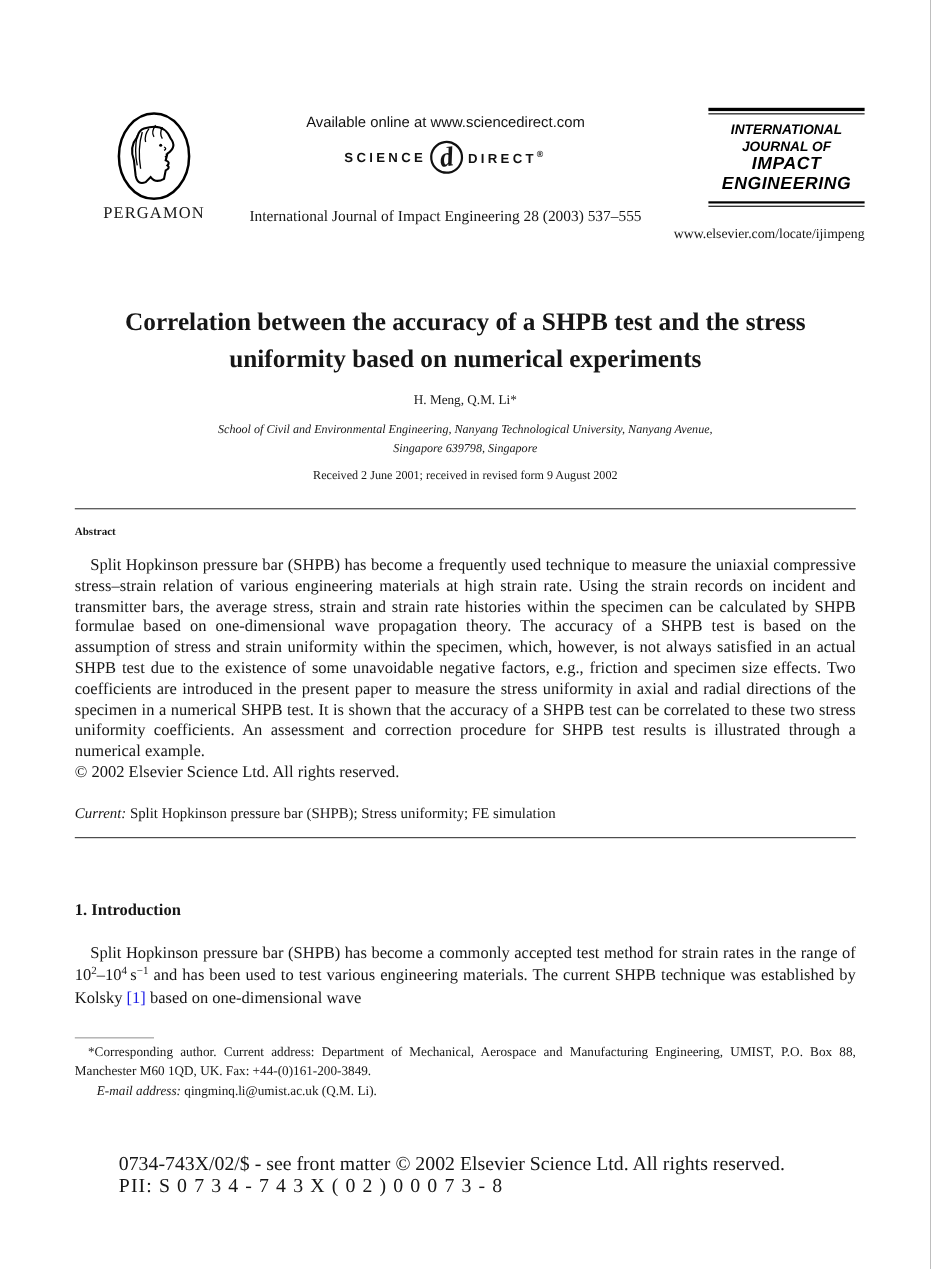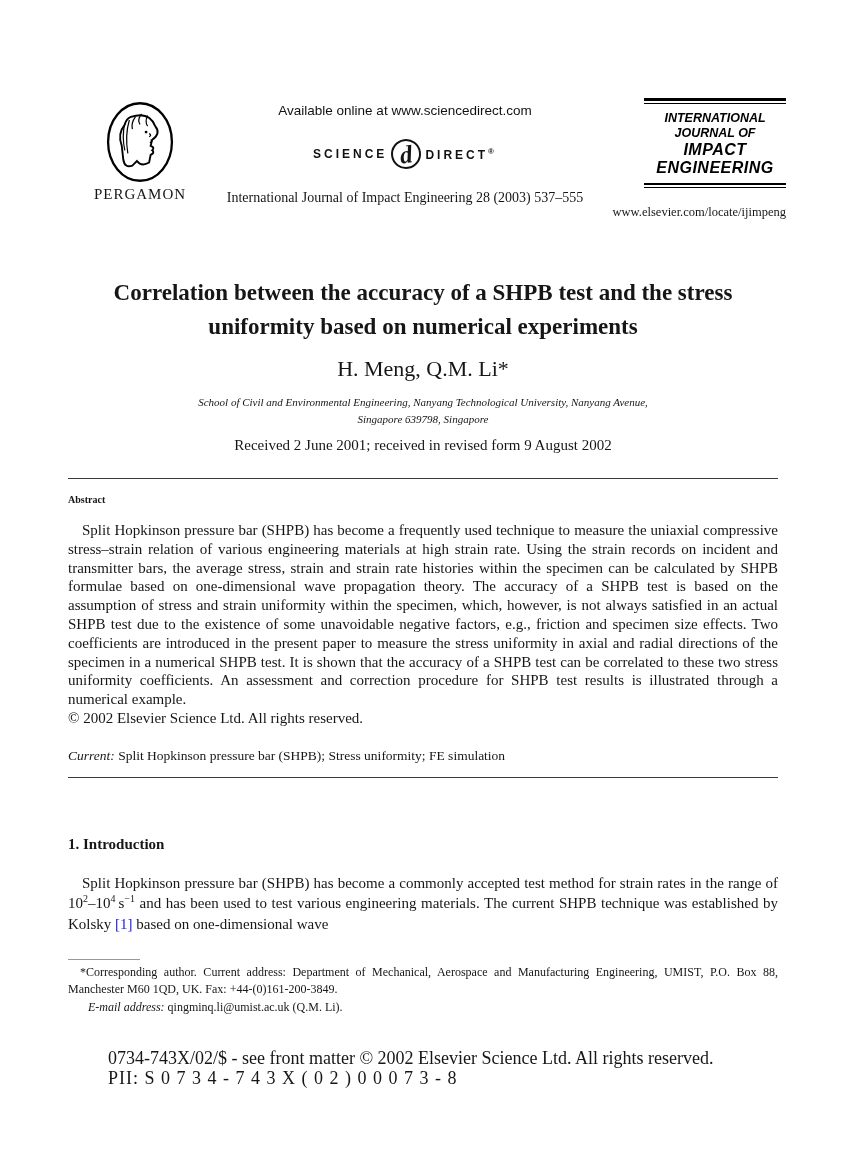--- a/index.html
+++ b/index.html
@@ -9,21 +9,21 @@
     position:relative; color:#161616;
     font-family:"Liberation Serif", serif; overflow:hidden;
   }
   
   .pergamon-block { position:absolute; left:82px; top:100px; width:116px; text-align:center; }
   .pergamon-block svg { display:block; margin:0 auto; }
   .pergamon-name { font-weight:normal; font-size:15px; letter-spacing:1px; margin-top:2px; }
 
   .head-center { position:absolute; left:185px; top:103px; width:440px; text-align:center; }
   .avail { font-family:"Liberation Sans", sans-serif; font-size:13.5px; color:#111; }
-  .sd-logo { margin-top:21px; display:flex; align-items:center; justify-content:center; gap:4px; }
+  .sd-logo { margin-top:10px; display:flex; align-items:center; justify-content:center; gap:4px; }
   .sd-word { font-family:"Liberation Sans", sans-serif; font-weight:bold; font-size:12px; letter-spacing:3px; color:#111; }
   .sd-d {
     width:30px; height:30px; border:2.5px solid #111; border-radius:50%;
     display:inline-flex; align-items:center; justify-content:center;
     font-family:"Liberation Serif", serif; font-style:italic; font-weight:bold; font-size:25px;
     transform:rotate(-8deg); line-height:1;
   }
   .sd-reg { font-size:8px; vertical-align:super; }
   .journal-line { position:absolute; left:185px; top:190px; width:440px; text-align:center; font-size:14px; }
 
@@ -31,23 +31,23 @@
   .rule2 { height:2.5px; background:#000; }
   .rule1 { height:1px; background:#000; margin-top:2px; }
   .jbox-text { padding:7px 0 6px 0; font-family:"Liberation Sans", sans-serif; font-style:italic; color:#000; }
   .jbox-l1 { font-size:12.5px; font-weight:bold; line-height:15px; }
   .jbox-l2 { font-size:16px; font-weight:bold; letter-spacing:0.5px; line-height:18px; }
   .jbox-url { position:absolute; left:600px; top:205px; width:186px; text-align:right; font-size:12.5px; }
 
   
   .main { padding:276px 68px 0 68px; }
   .title { text-align:center; font-size:23px; font-weight:bold; line-height:34px; }
-  .authors { text-align:center; font-size:22px; margin-top:12px; }
+  .authors { text-align:center; font-size:12px; margin-top:12px; }
   .affil { text-align:center; font-style:italic; font-size:11px; line-height:17px; margin-top:12px; }
-  .received { text-align:center; font-size:15px; margin-top:9px; }
+  .received { text-align:center; font-size:11px; margin-top:9px; }
 
   .hr { border:0; border-top:1.5px solid #3a3a3a; margin-top:24px; }
   .abs-head { font-size:10px; font-weight:bold; margin-top:15px; }
   .abs-body { font-size:15px; line-height:18.8px; text-align:justify; margin-top:16px; text-indent:14px; }
   .abs-copy { font-size:15px; line-height:18.8px; }
   .keywords { font-size:13.5px; margin-top:20px; }
   .kw-label { font-style:italic; }
   .hr2 { border:0; border-top:1.5px solid #3a3a3a; margin-top:13px; }
 
   .sec-head { font-size:15px; font-weight:bold; margin-top:58px; }

